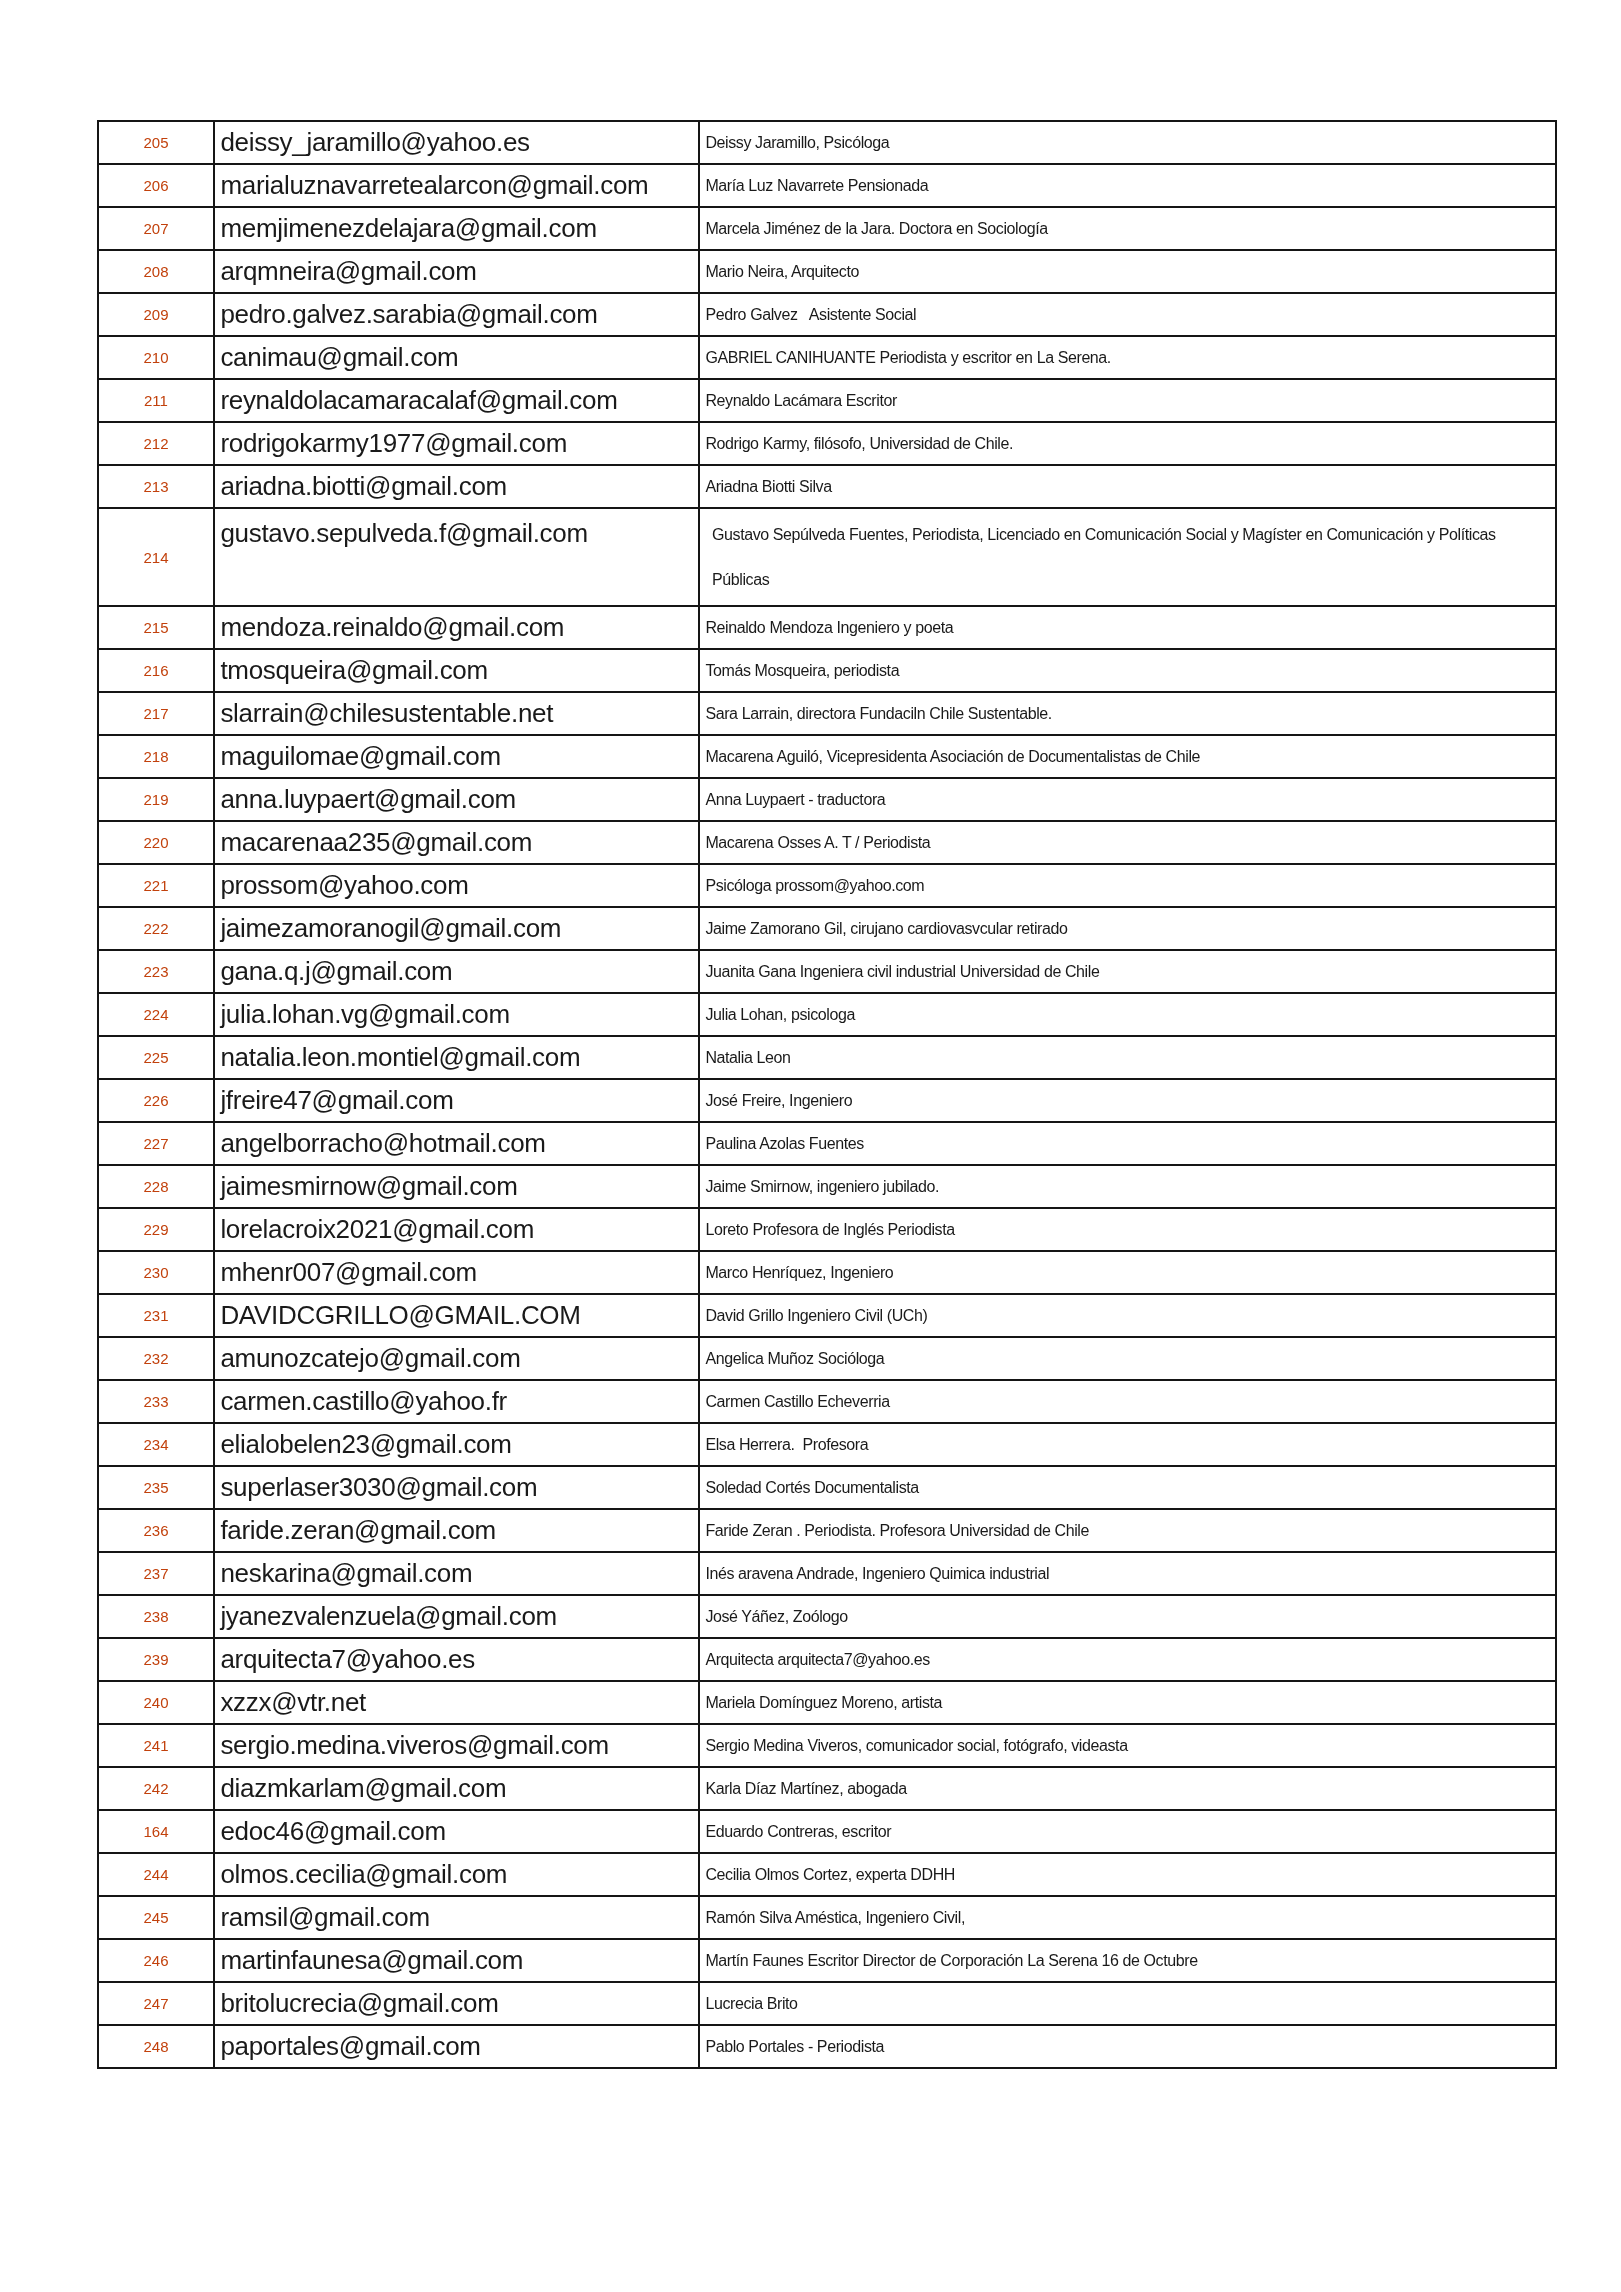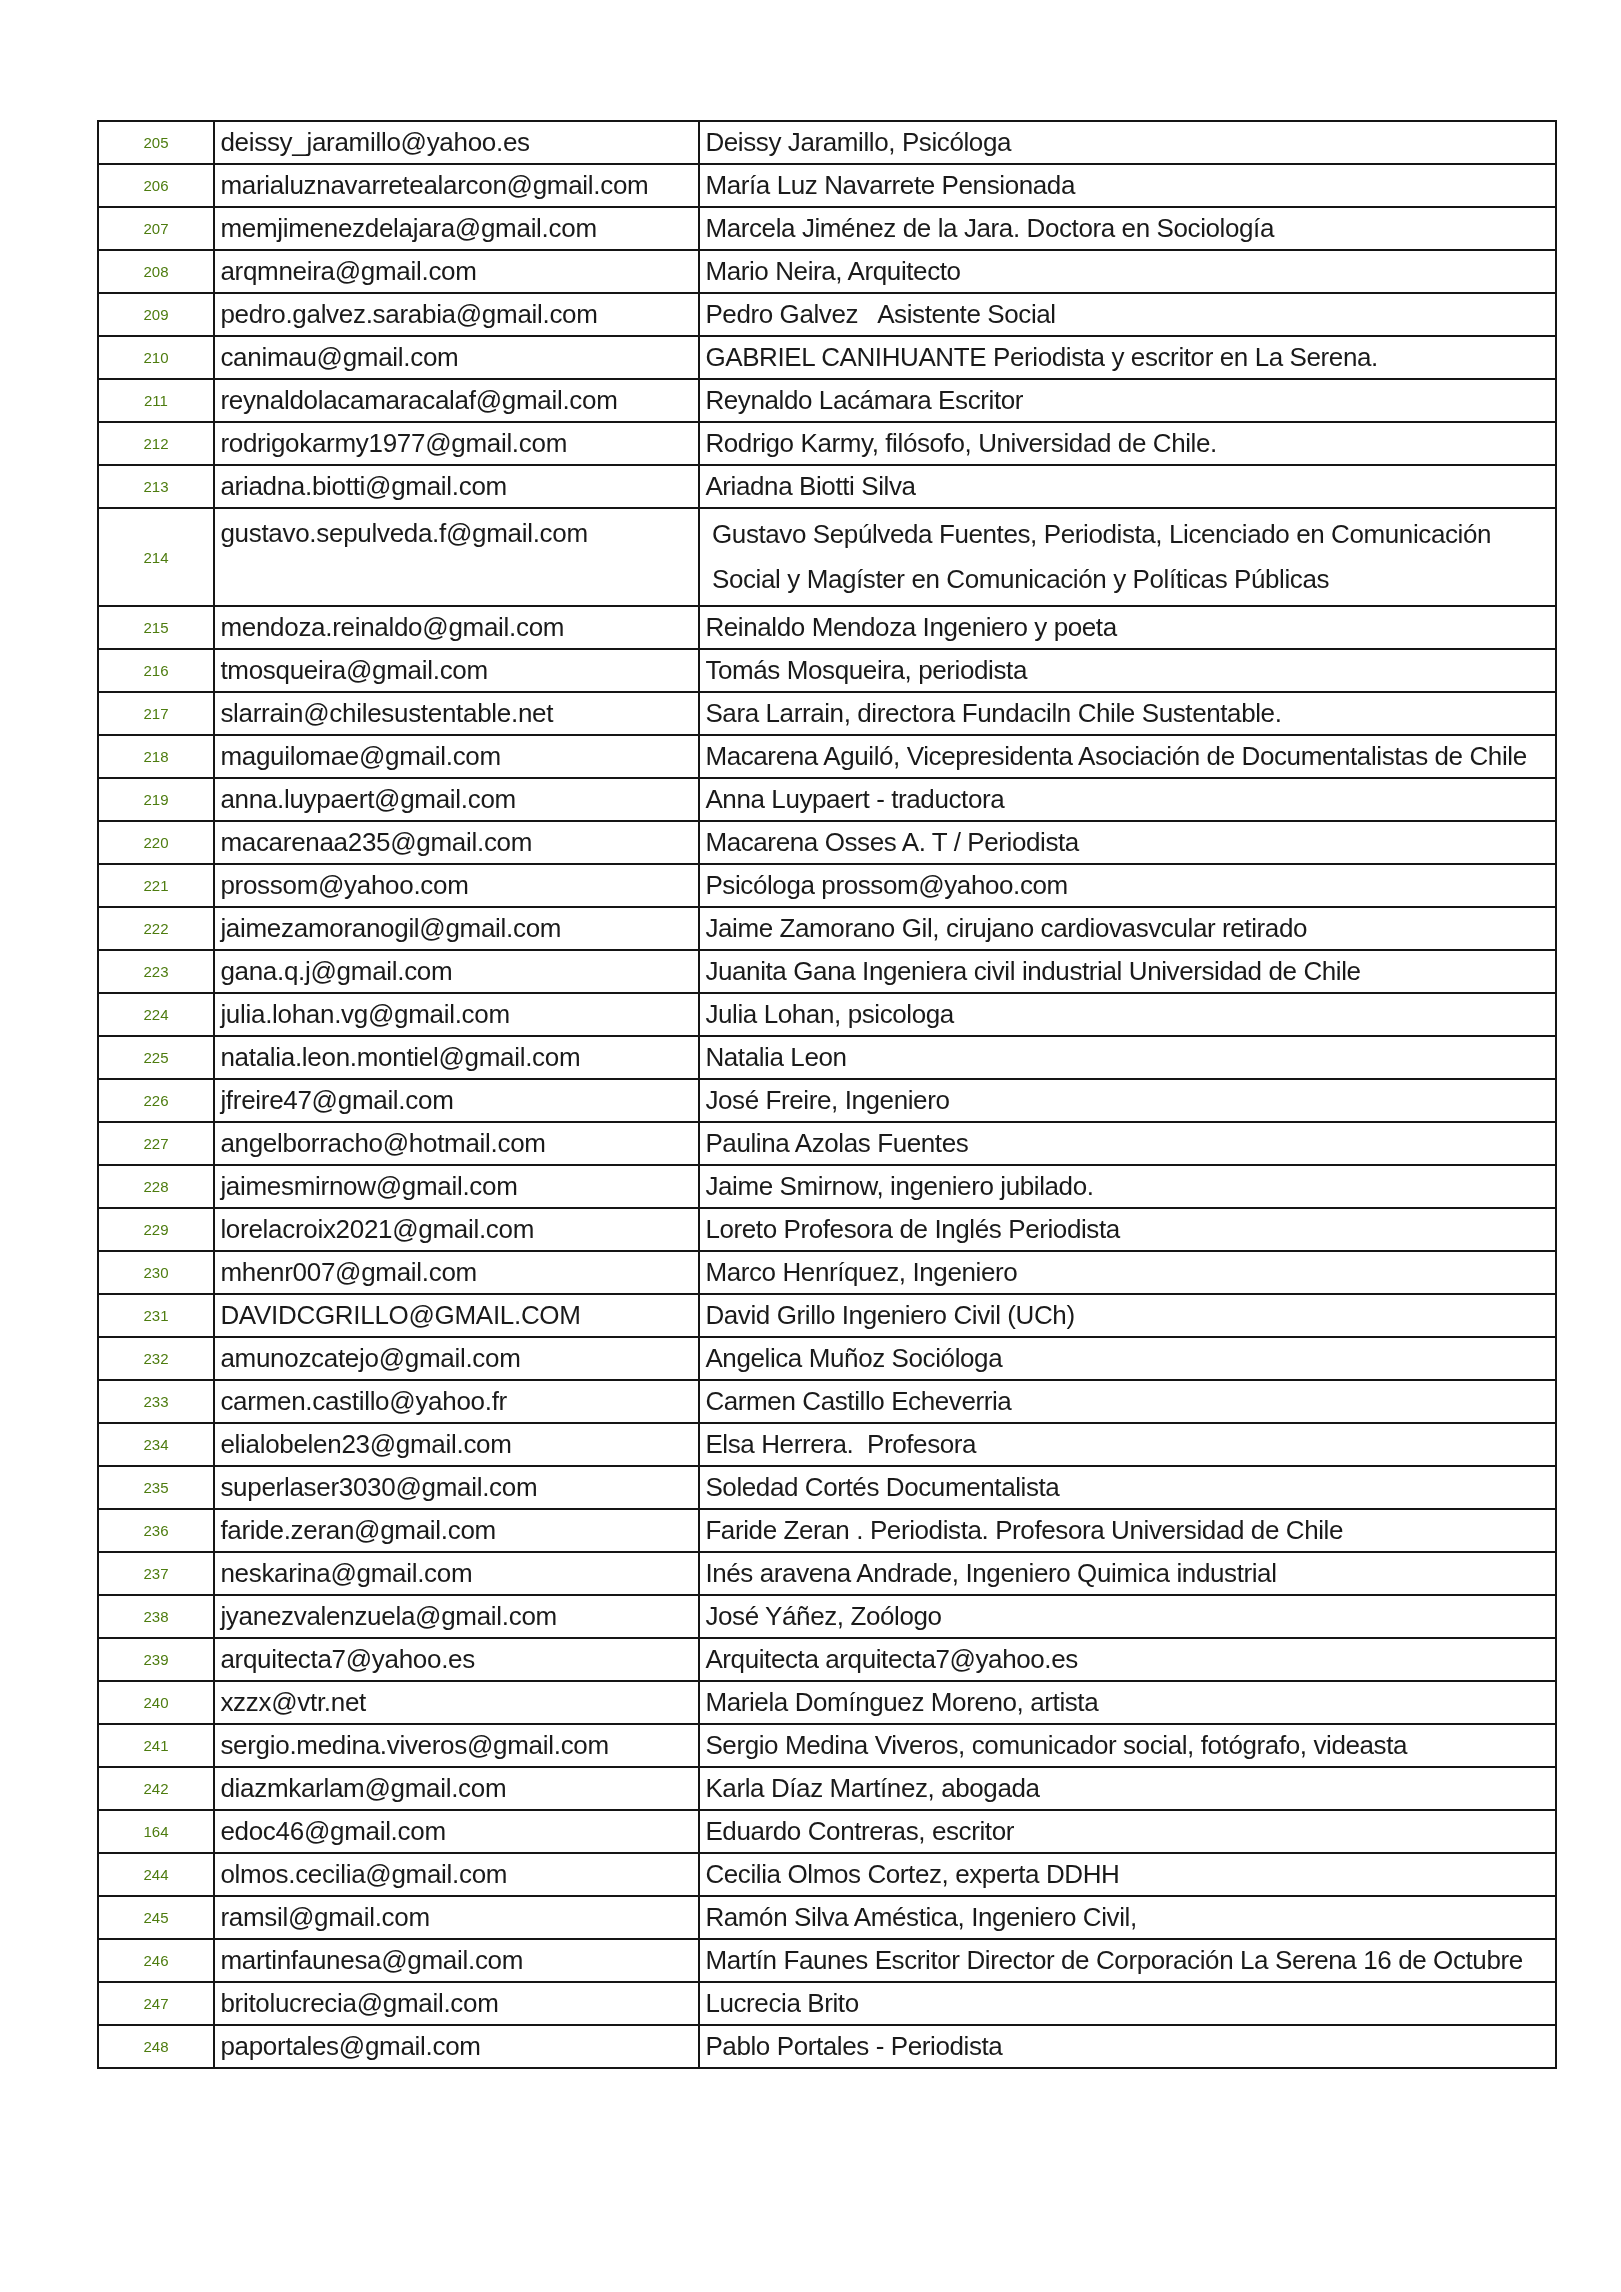--- a/index.html
+++ b/index.html
@@ -32,29 +32,29 @@
     height: 41px;
     padding: 0 5.4px;
     vertical-align: middle;
     white-space: pre;
     overflow: hidden;
   }
   #signatures tr.tall td { height: 87px; margin-top: 35px; }
   #signatures td.num {
     text-align: center;
     font-size: 15px;
-    color: #4d7c0f;
+    color: #c2410c;
   }
   #signatures td.email {
     font-size: 26px;
     letter-spacing: -0.3px;
   }
   #signatures tr.tall td.email { vertical-align: top; padding-top: 9px; }
   #signatures td.desc {
-    font-size: 26px;
+    font-size: 16px;
     letter-spacing: -0.4px;
   }
   #signatures tr.tall td.desc {
     white-space: normal;
     line-height: 45px;
     padding-left: 12px;
   }
 </style>
 </head>
 <body>

